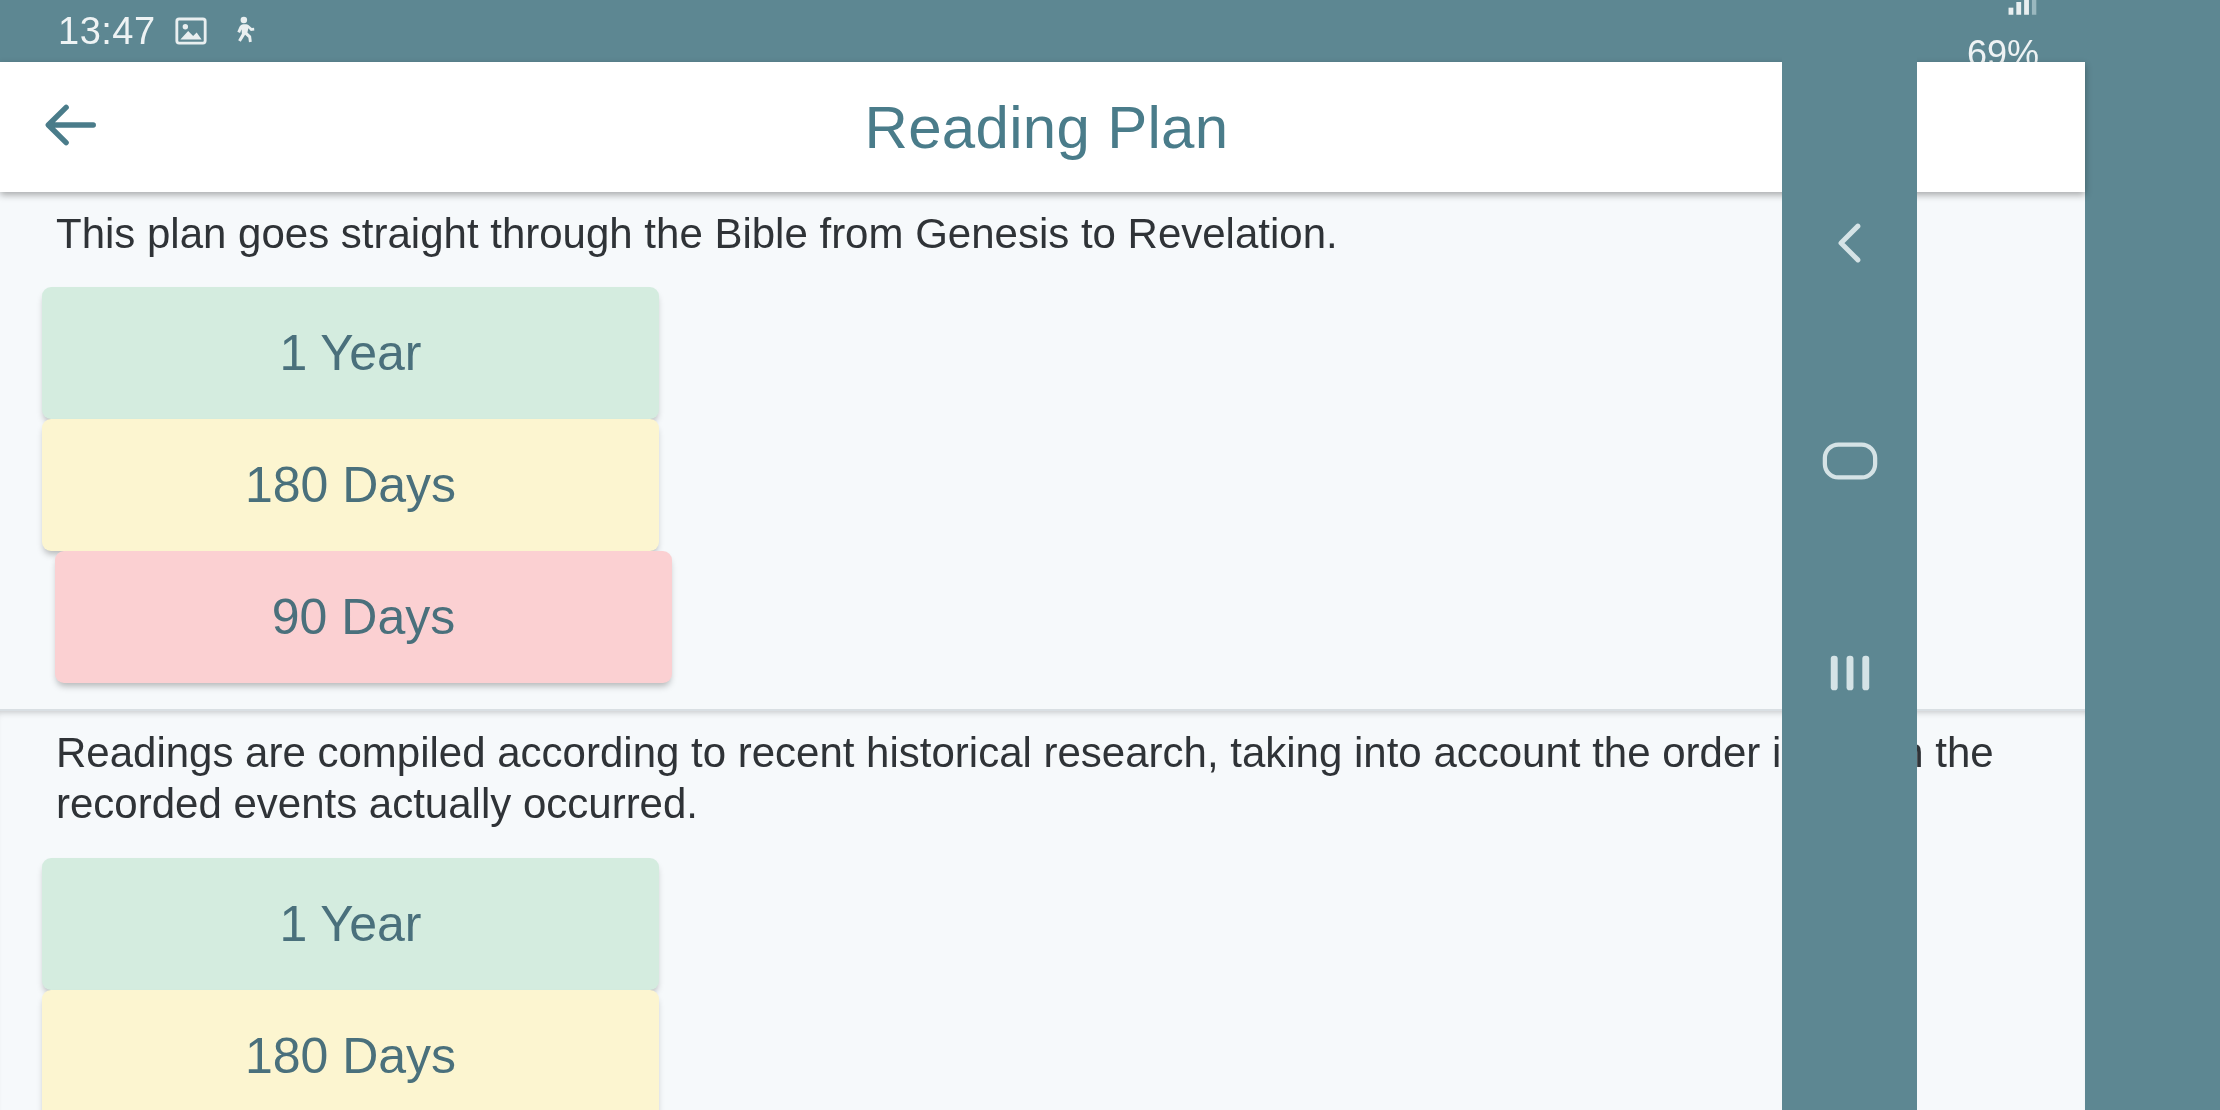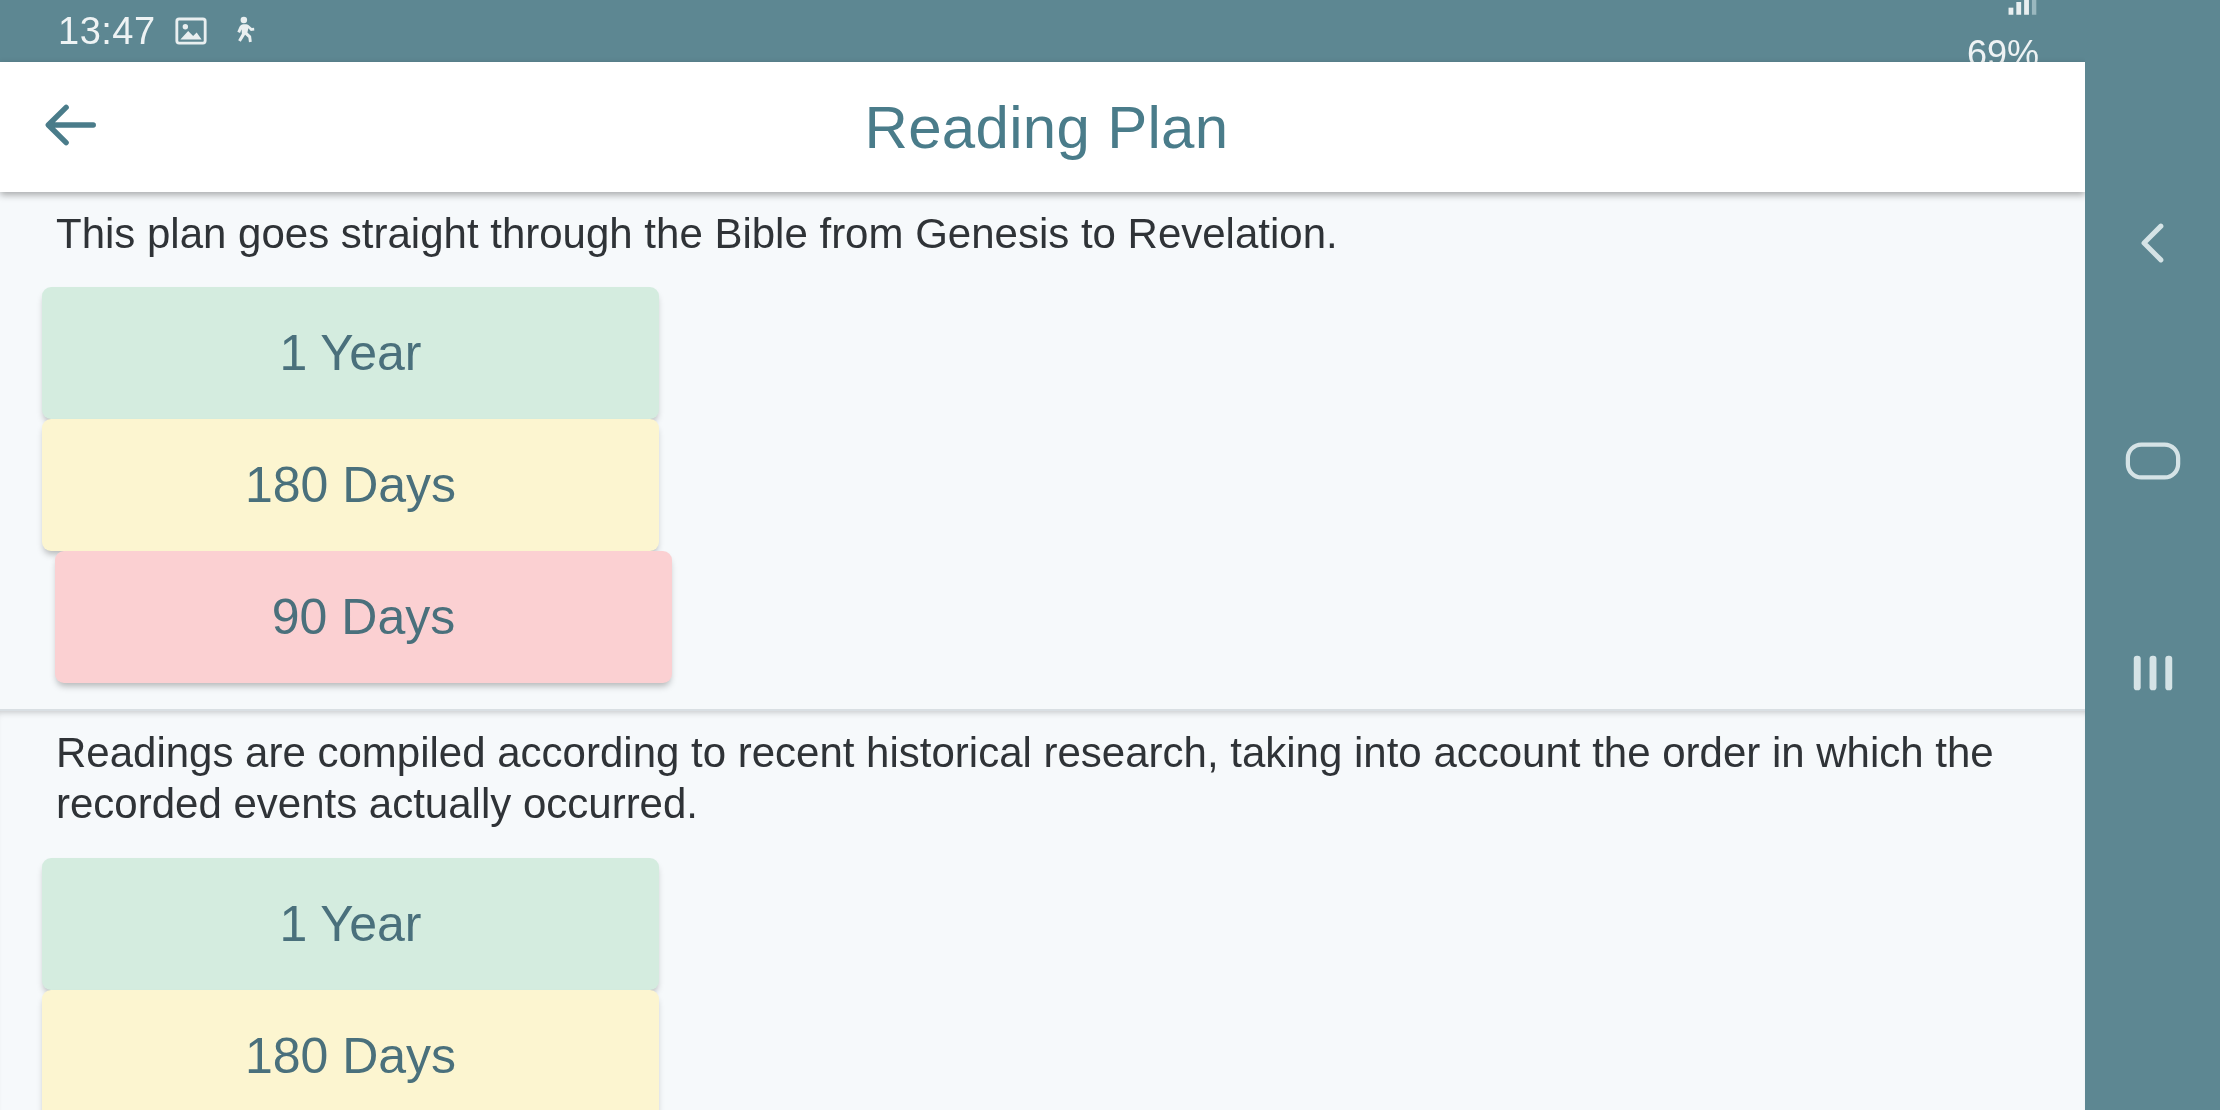--- a/index.html
+++ b/index.html
@@ -6,21 +6,21 @@
   html, body {
     width:2220px; height:1110px;
     overflow:hidden;
     background:#5d8792;
     font-family:"Liberation Sans", sans-serif;
   }
 
   
   #screen {
     position:relative;
-    width:2220px; height:1110px;
+    width:1917px; height:1110px;
     background:#14b8a6;
   }
 
   
   #status-bar {
     position:absolute; left:0; top:0;
     width:2085px; height:62px;
     background:#5d8792;
     display:flex; align-items:center;
     color:#e9eff0;

